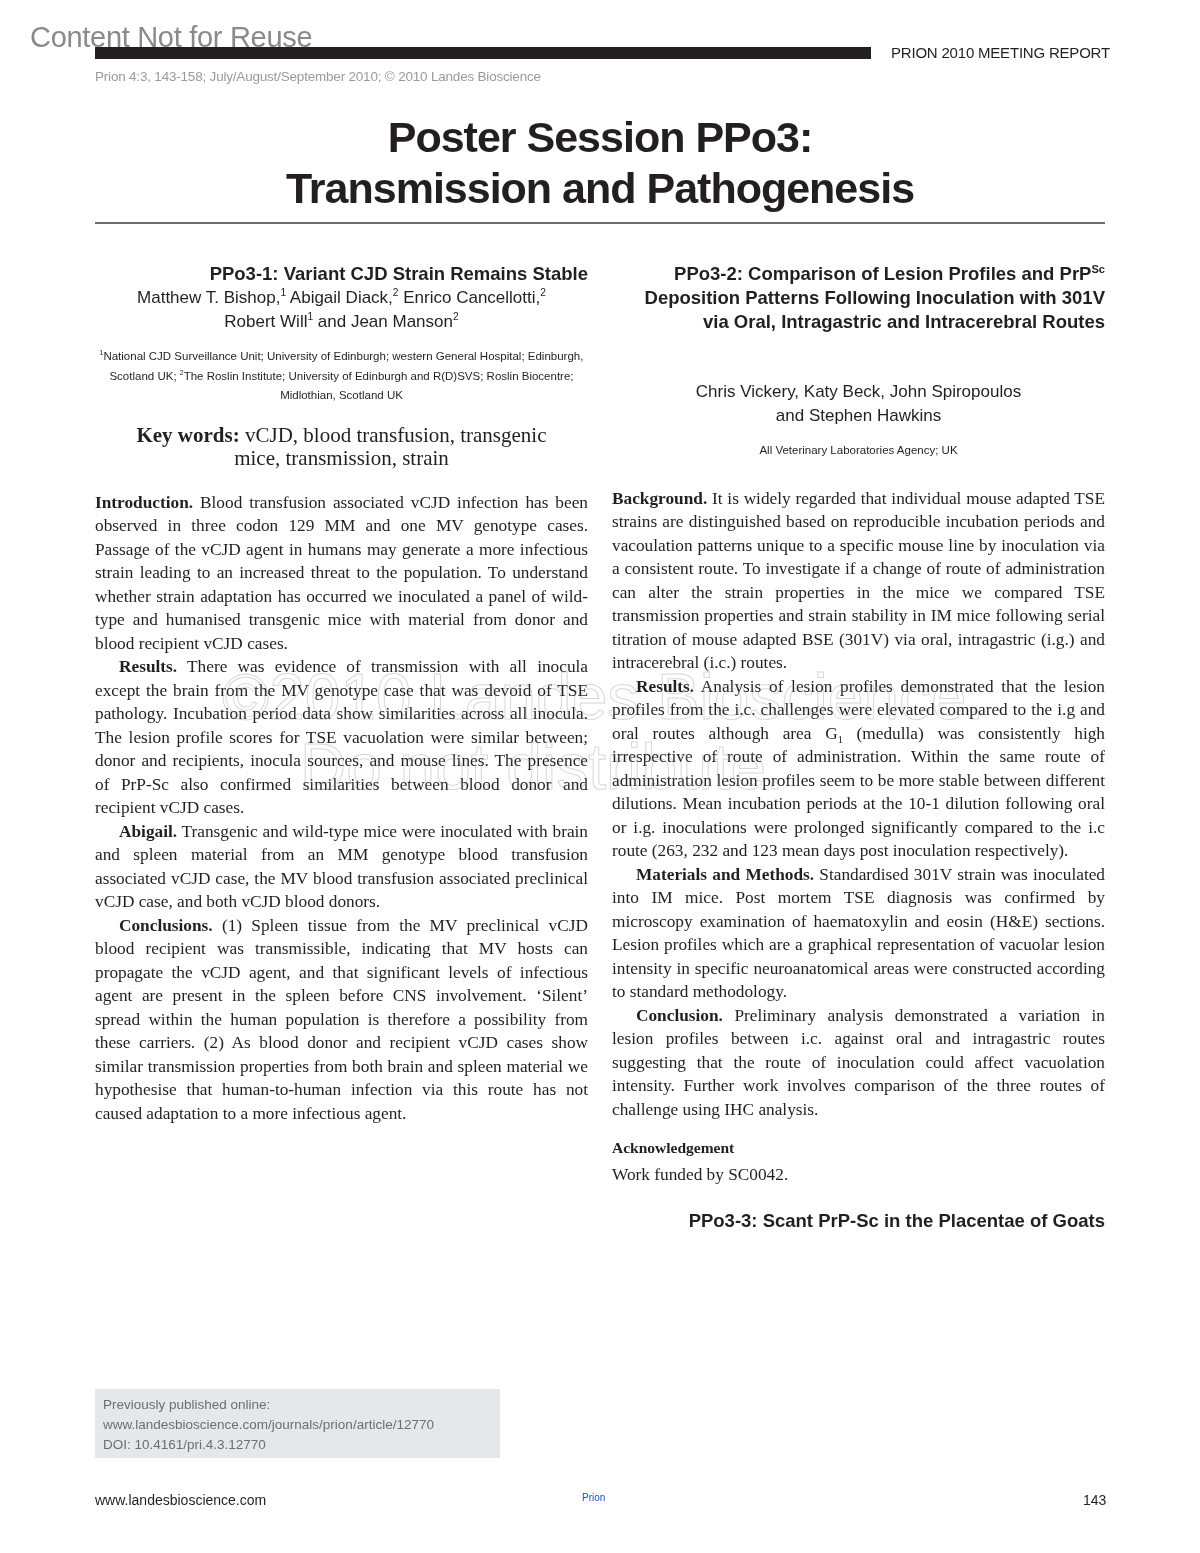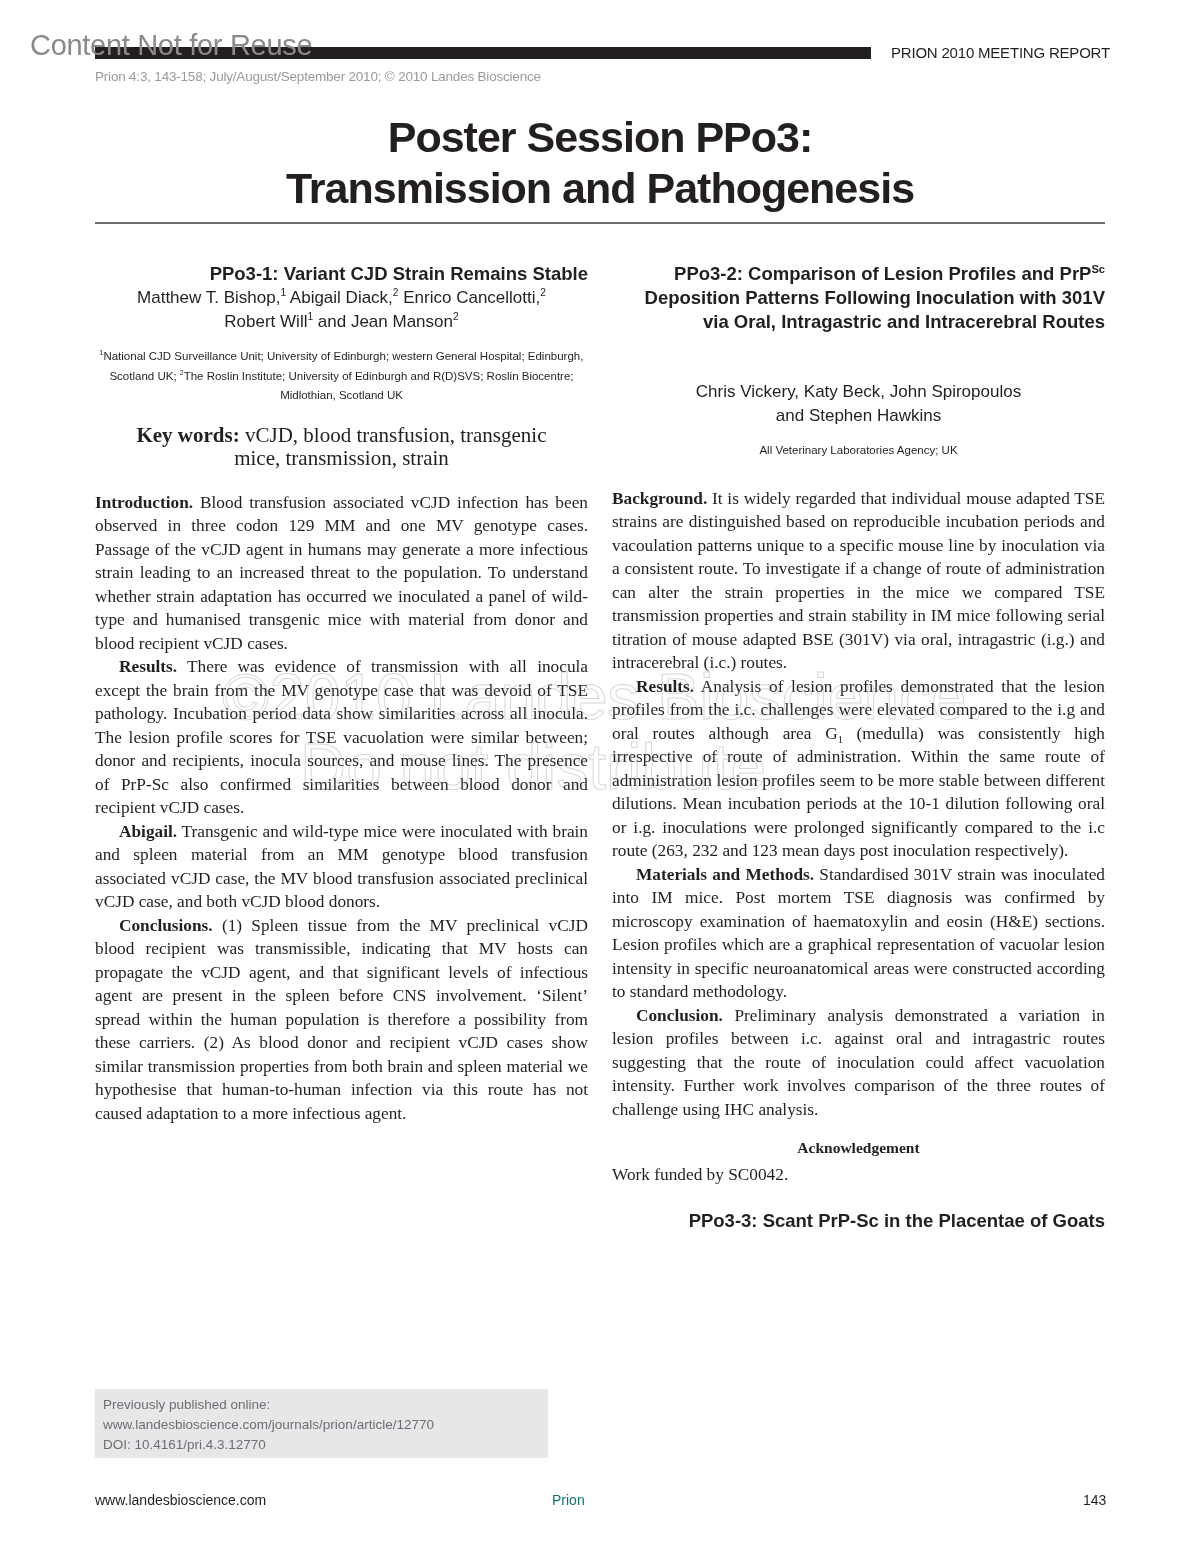--- a/index.html
+++ b/index.html
@@ -3,21 +3,21 @@
 <meta charset="utf-8">
 <style>
   html, body { margin: 0; padding: 0; background: #ffffff; }
   body { width: 1200px; height: 1553px; position: relative; overflow: hidden; color: #231f20; }
   .abs { position: absolute; }
   .sans { font-family: "Liberation Sans", "DejaVu Sans", sans-serif; }
   .serif { font-family: "Liberation Serif", "DejaVu Serif", serif; }
 
   
   #top-bar { left: 95px; top: 47px; width: 776px; height: 12px; background: #231f20; }
-  #stamp { left: 30px; top: 29px; font-size: 29px; color: #8a8a8a; letter-spacing: -0.3px; white-space: nowrap; }
+  #stamp { left: 30px; top: 21px; font-size: 29px; color: #8a8a8a; letter-spacing: -0.3px; white-space: nowrap; }
   #report-label { left: 891px; top: 44px; font-size: 15px; color: #231f20; letter-spacing: -0.2px; white-space: nowrap; }
   #citation { left: 95px; top: 69px; font-size: 13.5px; color: #9a9a9a; white-space: nowrap; letter-spacing: -0.2px; }
 
   
   #title { left: 95px; top: 112px; width: 1010px; text-align: center; font-size: 43px; font-weight: bold; line-height: 51px; color: #231f20; letter-spacing: -1px; }
   #title-rule { left: 95px; top: 222px; width: 1010px; height: 2px; background: #6d6e71; }
 
   
   .col { width: 493px; }
   #col-left { left: 95px; top: 262px; }
@@ -26,29 +26,29 @@
   .abs-title { text-align: right; font-size: 18.5px; font-weight: bold; line-height: 24px; color: #231f20; }
   .authors { text-align: center; font-size: 17px; line-height: 23.5px; color: #231f20; }
   .affil { text-align: center; font-size: 11.5px; line-height: 19.5px; color: #231f20; }
   .keywords { text-align: center; font-size: 21px; line-height: 23.5px; }
   .body-text { font-size: 17.3px; line-height: 23.5px; text-align: justify; color: #231f20; }
   .body-text p { margin: 0; }
   .body-text p.indent { text-indent: 24px; }
   .lead { font-weight: bold; }
   sup { font-size: 0.6em; line-height: 0; }
   sub { font-size: 0.6em; line-height: 0; }
-  .ack-heading { text-align: center; font-weight: bold; font-size: 15.5px; line-height: 22px; }
+  .ack-heading { text-align: left; font-weight: bold; font-size: 15.5px; line-height: 22px; }
 
   
-  #pub-box { left: 95px; top: 1389px; width: 453px; height: 69px; background: #e6e7e8; }
+  #pub-box { left: 95px; top: 1389px; width: 405px; height: 69px; background: #e6e7e8; }
   #pub-box div { padding-left: 8px; font-size: 13.5px; line-height: 20px; color: #6d6e71; }
 
   
   #footer-url { left: 95px; top: 1492px; font-size: 14px; color: #231f20; }
-  #footer-journal { left: 552px; top: 1492px; font-size: 14px; color: #0f766e; }
+  #footer-journal { left: 582px; top: 1492px; font-size: 10px; color: #1d4ed8; }
   #footer-page { left: 1083px; top: 1492px; font-size: 14px; color: #231f20; }
 
   
   .wm { font-size: 64px; color: transparent; -webkit-text-stroke: 1px rgba(140,140,140,0.35); white-space: nowrap; pointer-events: none; }
   #wm1 { left: 222px; top: 660px; }
   #wm2 { left: 300px; top: 730px; }
 </style>
 </head>
 <body>
 

